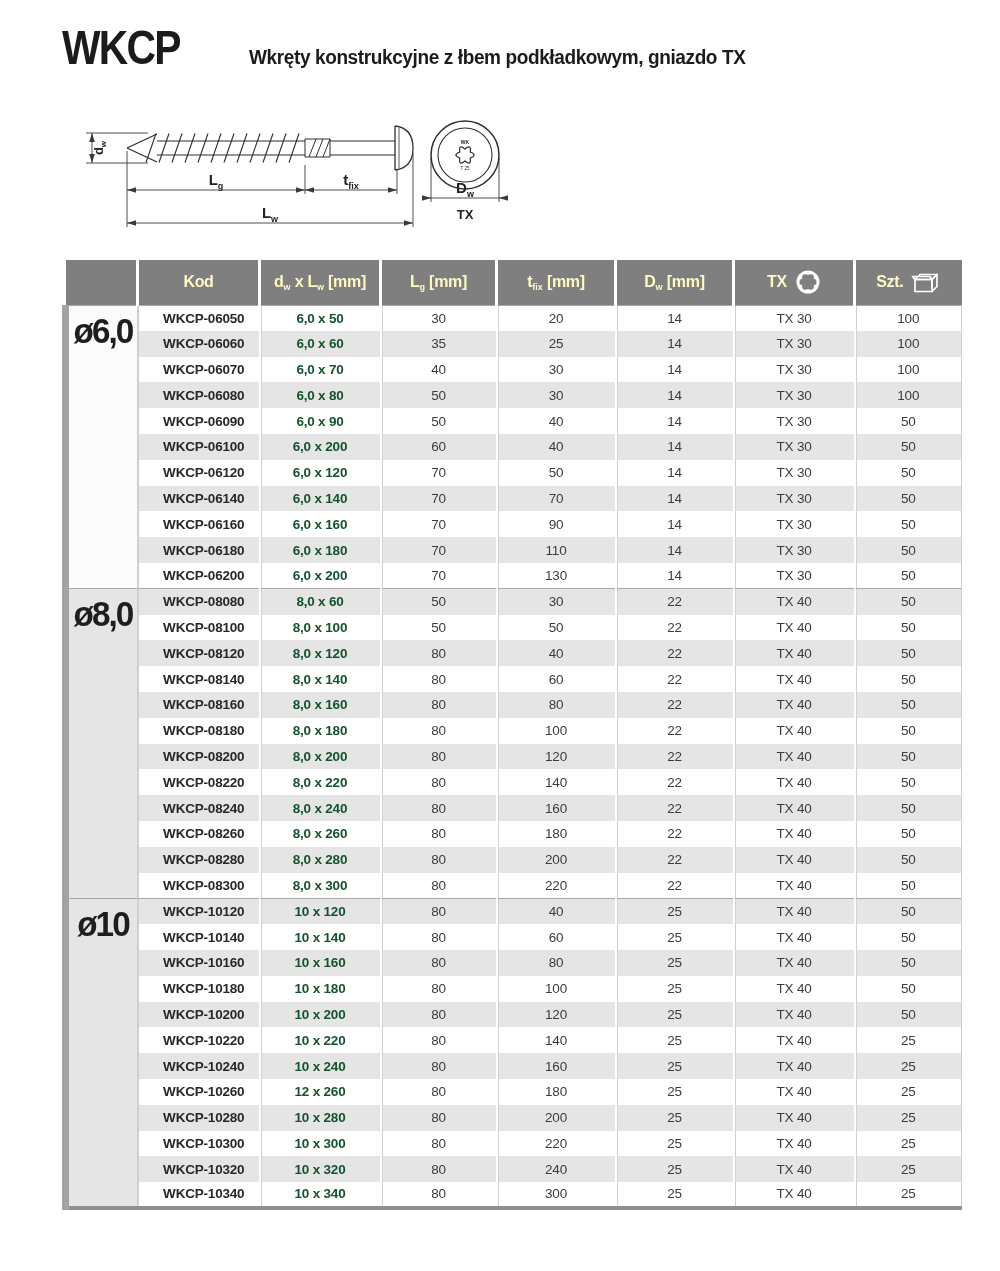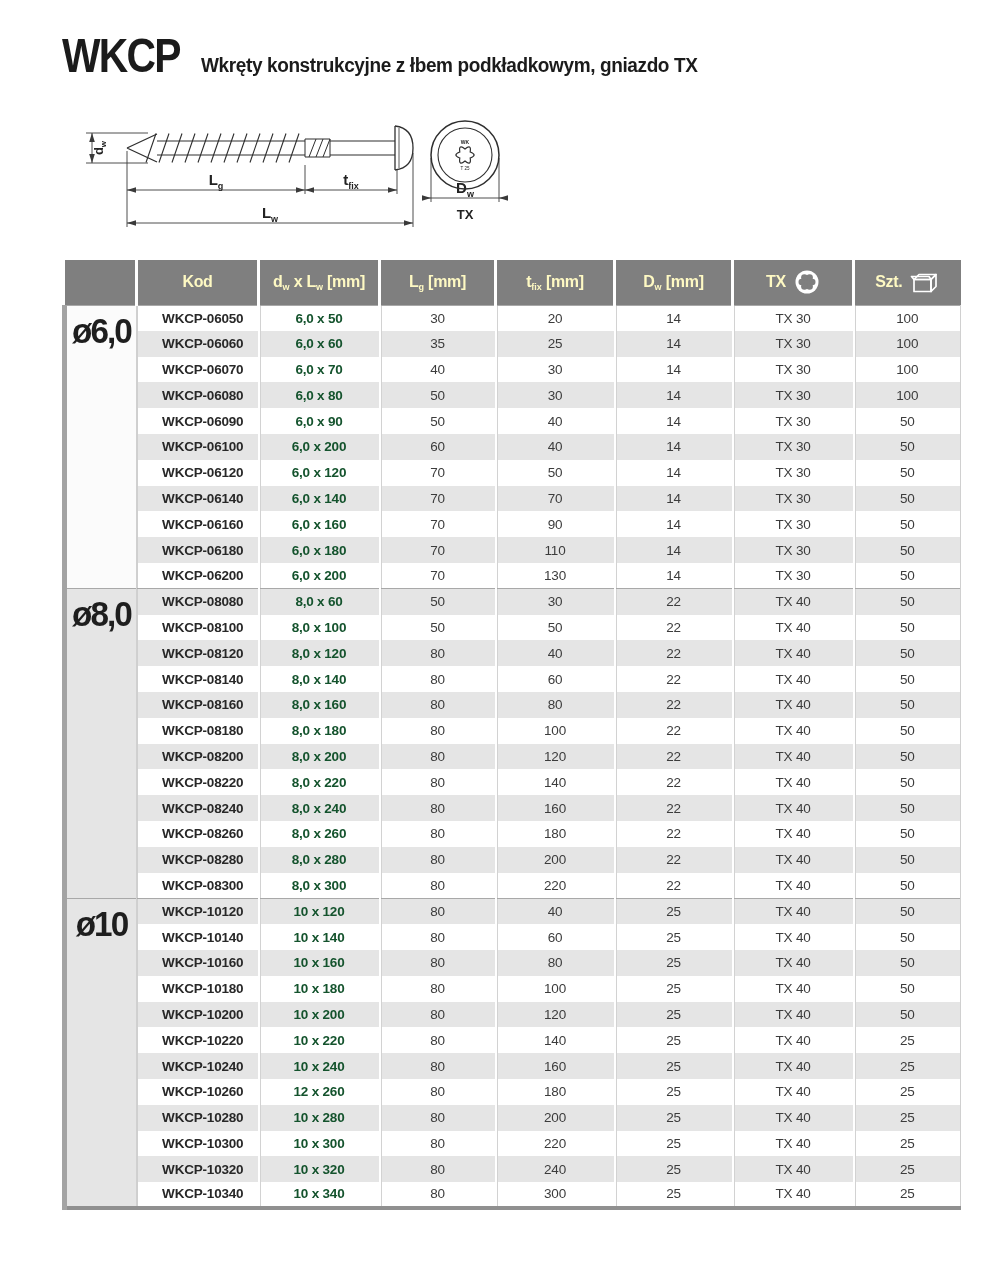--- a/index.html
+++ b/index.html
@@ -1,20 +1,20 @@
 <!DOCTYPE html>
 <html><head>
 <meta charset="utf-8">
 <style>
   * { margin:0; padding:0; box-sizing:border-box; }
   body { background:#ffffff; font-family:"Liberation Sans","DejaVu Sans",sans-serif; }
   .page { position:relative; width:1000px; height:1271px; background:#fff; overflow:hidden; }
 
   
-  .title-block { position:absolute; left:62px; top:28px; display:flex; align-items:baseline; }
+  .title-block { position:absolute; left:62px; top:20px; display:flex; align-items:baseline;gap:48px; }
   .product-code { font-size:48px; font-weight:bold; color:#1b1b1b; letter-spacing:-2px;
                   transform:scaleX(.85); transform-origin:left bottom; display:inline-block; }
   .product-subtitle { font-size:20px; font-weight:bold; color:#1b1b1b; letter-spacing:-.4px;
                   transform:scaleX(.95); transform-origin:left bottom; display:inline-block; }
 
   
   .diagram { position:absolute; left:62px; top:103px; }
   .diagram text { font-family:"Liberation Sans","DejaVu Sans",sans-serif; fill:#222; }
 
   
@@ -27,21 +27,21 @@
   th .th-inner { display:flex; align-items:center; justify-content:center; gap:8px; }
   sub { font-size:9px; line-height:0; vertical-align:-3px; letter-spacing:0; }
   tbody tr { height:25.8px; }
   tbody tr.alt td { background:#e5e5e5; }
   td { font-size:13.5px; color:#3c3c3c; text-align:center; vertical-align:middle;
        border-left:2px solid #fff; box-shadow:inset 1px 0 0 #d2d2d2; background:#fff;
        letter-spacing:-.2px; }
   td.c0 { text-align:center; padding-left:11px; font-weight:bold; color:#282828; border-left:none; box-shadow:inset 1px 0 0 #cfcfcf; }
   td.c1 { font-weight:bold; color:#14532d; }
   td.c6 { border-right:1px solid #d0d0d0; }
-  td.dia-cell { background:#fbfbfb; vertical-align:top; border-left:5px solid #a3a3a3;
+  td.dia-cell { background:#fbfbfb; vertical-align:top; border-left:7px solid #a3a3a3;
                 border-right:1px solid #d0d0d0; box-shadow:none; }
   tr.section-start td { border-top:1px solid #a8a8a8; }
   .dia-label { display:block; text-align:center; font-size:35px; font-weight:bold;
                color:#1e1e1e; letter-spacing:-2px; padding-top:5px; transform:scaleX(.95); }
 </style>
 </head>
 <body>
 
 <div class="page">
 

